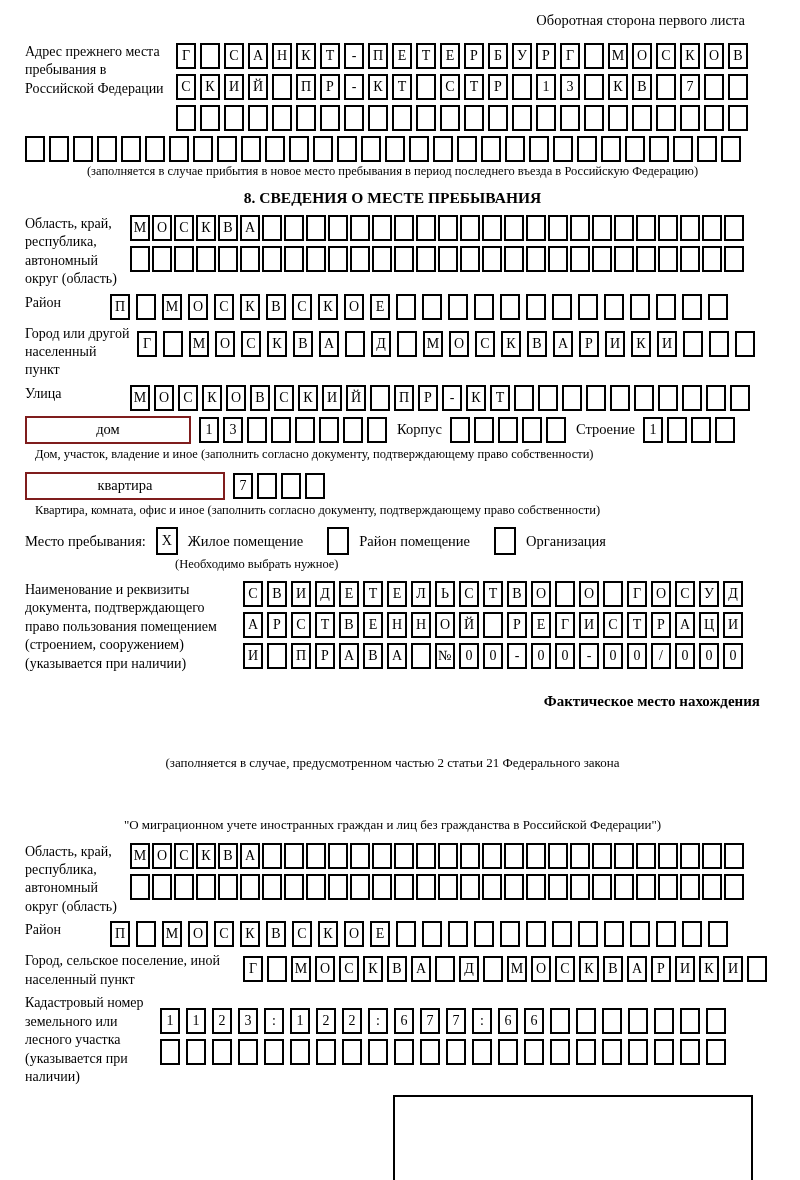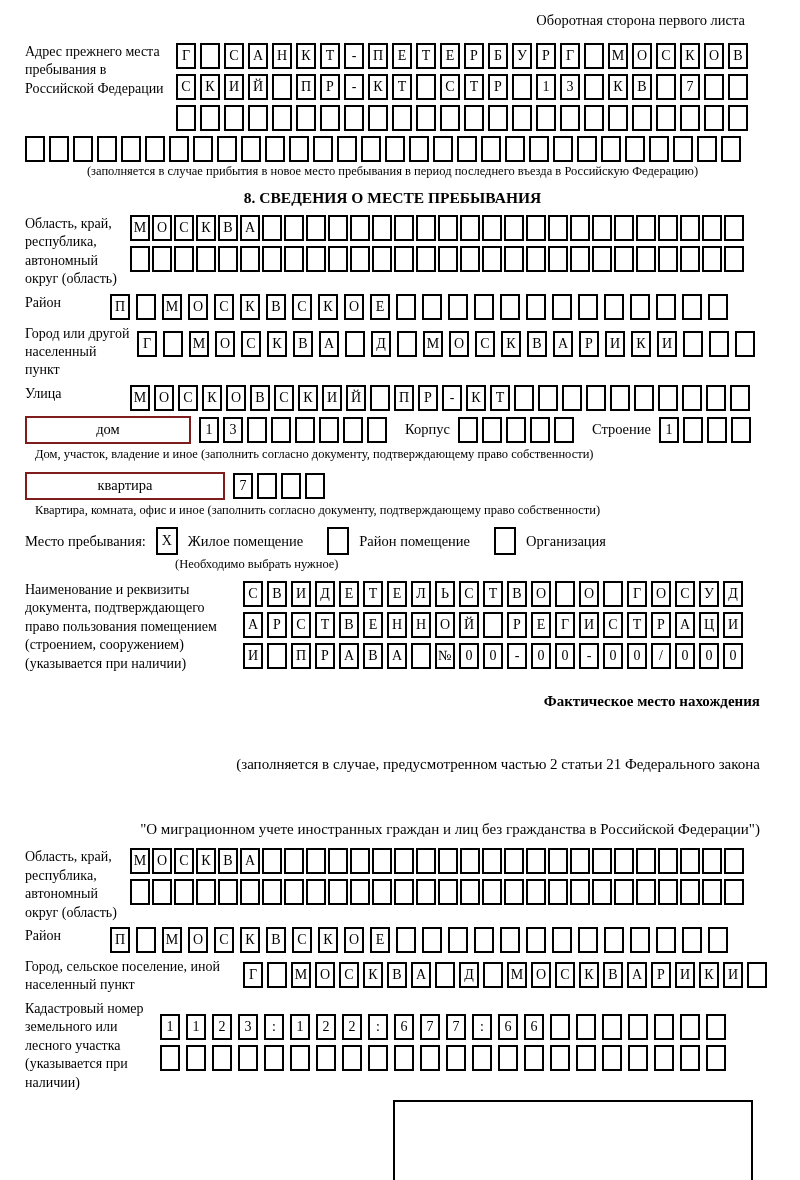--- a/index.html
+++ b/index.html
@@ -26,30 +26,30 @@
   .center{text-align:center;}
   .cap-mb{margin:1px 0 9px 0;}
 
   .section-title{text-align:center;font-weight:bold;font-size:15.5px;margin:6px 0 8px 0;}
 
   .dom-row{display:flex;align-items:center;margin-bottom:3px;}
   .wide-box{border:2px solid #7f1d1d;height:24px;display:flex;align-items:center;
             justify-content:center;font-size:14.5px;flex:0 0 auto;}
   .dom-box{width:162px;margin-right:8px;}
   .kv-box{width:196px;margin-right:8px;}
-  .inline-label{margin:0 8px 0 14px;font-size:14.5px;}
+  .inline-label{margin:0 8px 0 6px;font-size:14.5px;}
 
   .mesto-row{display:flex;align-items:center;margin:8px 0 2px 0;font-size:14.5px;}
   .opt{display:flex;align-items:center;margin-right:14px;}
   .checkbox{width:18px;height:24px;border:2px solid #000;display:flex;align-items:center;
             justify-content:center;font-size:14px;margin:0 10px;flex:0 0 auto;}
   .choose-note{margin:0 0 8px 150px;}
 
   .fact-title{text-align:right;font-weight:bold;font-size:15px;margin:20px 0 6px 0;}
-  .fact-note{text-align:right;font-size:15px;line-height:1.4;margin-top:44px;}
+  .fact-note{text-align:center;font-size:13px;line-height:1.4;margin-top:44px;}
   .fact-note-wrap{margin-bottom:8px;}
 
   .stamp-box{margin:8px 0 0 368px;width:356px;height:172px;border:2px solid #000;}
 </style>
 </head>
 <body>
 
 <div class="page">
 
   <div class="header-note">Оборотная сторона первого листа</div>

